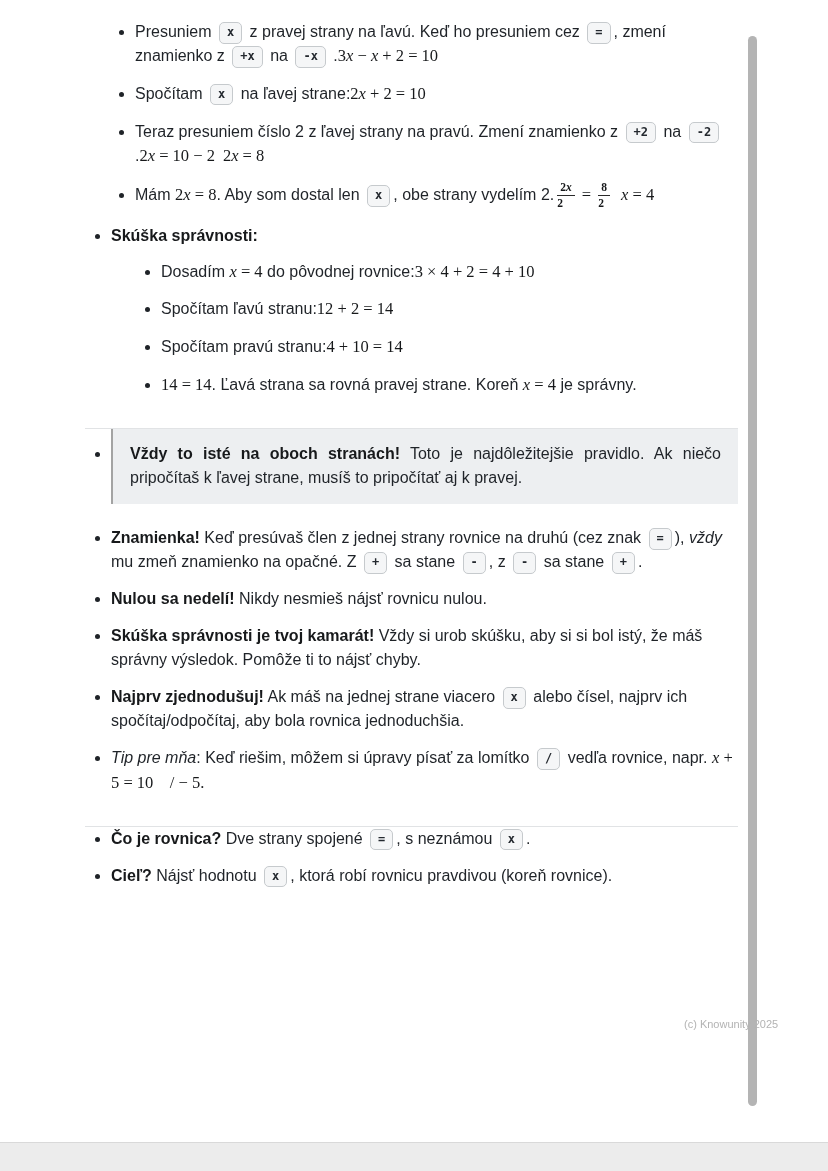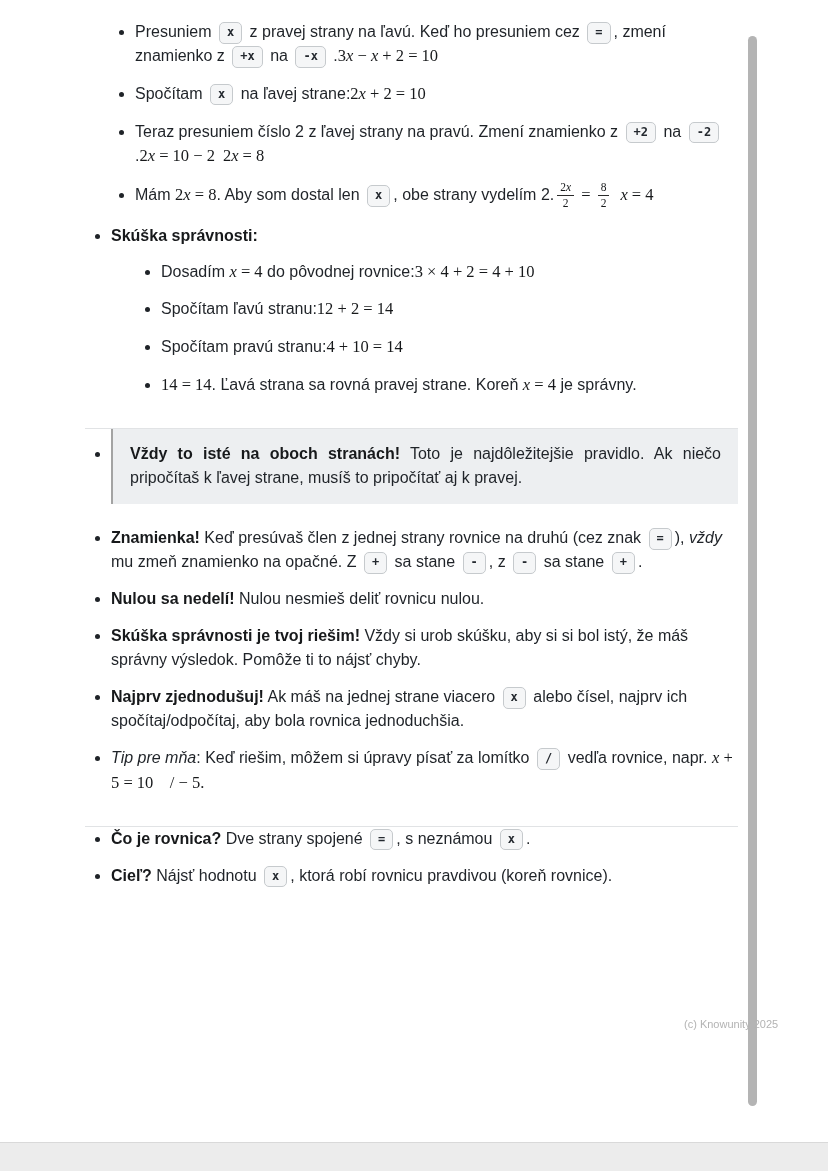--- a/index.html
+++ b/index.html
@@ -46,26 +46,27 @@
     font-family:"Liberation Serif", serif;
     font-size:16.5px;
     color:#17191b;
     white-space:pre-wrap;
     text-align:right;
   }
   .math i{font-style:italic;}
   .frac{
     display:inline-block;
     vertical-align:-0.65em;
-    text-align:center;
+    text-align:left;
     font-family:"Liberation Serif", serif;
     font-size:11.5px;
     line-height:1.15;
     margin:0 3px;
     color:#17191b;
+    font-weight:bold;
   }
   .frac .num{display:block;border-bottom:1px solid #2a2a2a;padding:0 3px 1px;}
   .frac .den{display:block;padding-top:1px;}
   h2{
     font-size:29px;
     font-weight:700;
     color:#141414;
     margin:24px 0 30px 0;
     padding-bottom:12px;
     border-bottom:1px solid #d6d8da;
@@ -130,22 +131,22 @@
             <li><span>Spočítam pravú stranu:</span><span class="math">4 + 10 = 14</span></li>
             <li><span class="math">14 = 14</span><span>. Ľavá strana sa rovná pravej strane. Koreň </span><span class="math"><i>x</i> = 4</span><span> je správny.</span></li>
           </ul></li>
       </ul>
       <hr>
       <ul>
         <li class="quote-item">
           <div class="callout"><strong>Vždy to isté na oboch stranách!</strong><span> Toto je najdôležitejšie pravidlo. Ak niečo pripočítaš k ľavej strane, musíš to pripočítať aj k pravej.</span></div>
         </li>
         <li><strong>Znamienka!</strong><span> Keď presúvaš člen z jednej strany rovnice na druhú (cez znak </span><span class="chip">=</span><span>), </span><em>vždy</em><span> mu zmeň znamienko na opačné. Z </span><span class="chip">+</span><span> sa stane </span><span class="chip">-</span><span>, z </span><span class="chip">-</span><span> sa stane </span><span class="chip">+</span><span>.</span></li>
-        <li><strong>Nulou sa nedelí!</strong><span> Nulou nesmieš deliť rovnicu nulou.</span></li>
-        <li><strong>Skúška správnosti je tvoj riešim!</strong><span> Vždy si urob skúšku, aby si si bol istý, že máš správny výsledok. Pomôže ti to nájsť chyby.</span></li>
+        <li><strong>Nulou sa nedelí!</strong><span> Nikdy nesmieš nájsť rovnicu nulou.</span></li>
+        <li><strong>Skúška správnosti je tvoj kamarát!</strong><span> Vždy si urob skúšku, aby si si bol istý, že máš správny výsledok. Pomôže ti to nájsť chyby.</span></li>
         <li><strong>Najprv zjednodušuj!</strong><span> Ak máš na jednej strane viacero </span><span class="chip">x</span><span> alebo čísel, najprv ich spočítaj/odpočítaj, aby bola rovnica jednoduchšia.</span></li>
         <li><em>Tip pre mňa</em><span>: Keď riešim, môžem si úpravy písať za lomítko </span><span class="chip">/</span><span> vedľa rovnice, napr. </span><span class="math"><i>x</i> + 5 = 10  / − 5.</span></li>
       </ul>
       <hr>
       <ul>
         <li><strong>Čo je rovnica?</strong><span> Dve strany spojené </span><span class="chip">=</span><span>, s neznámou </span><span class="chip">x</span><span>.</span></li>
         <li><strong>Cieľ?</strong><span> Nájsť hodnotu </span><span class="chip">x</span><span>, ktorá robí rovnicu pravdivou (koreň rovnice).</span></li>
       </ul>
     </div>
   <div class="page-end"></div>

